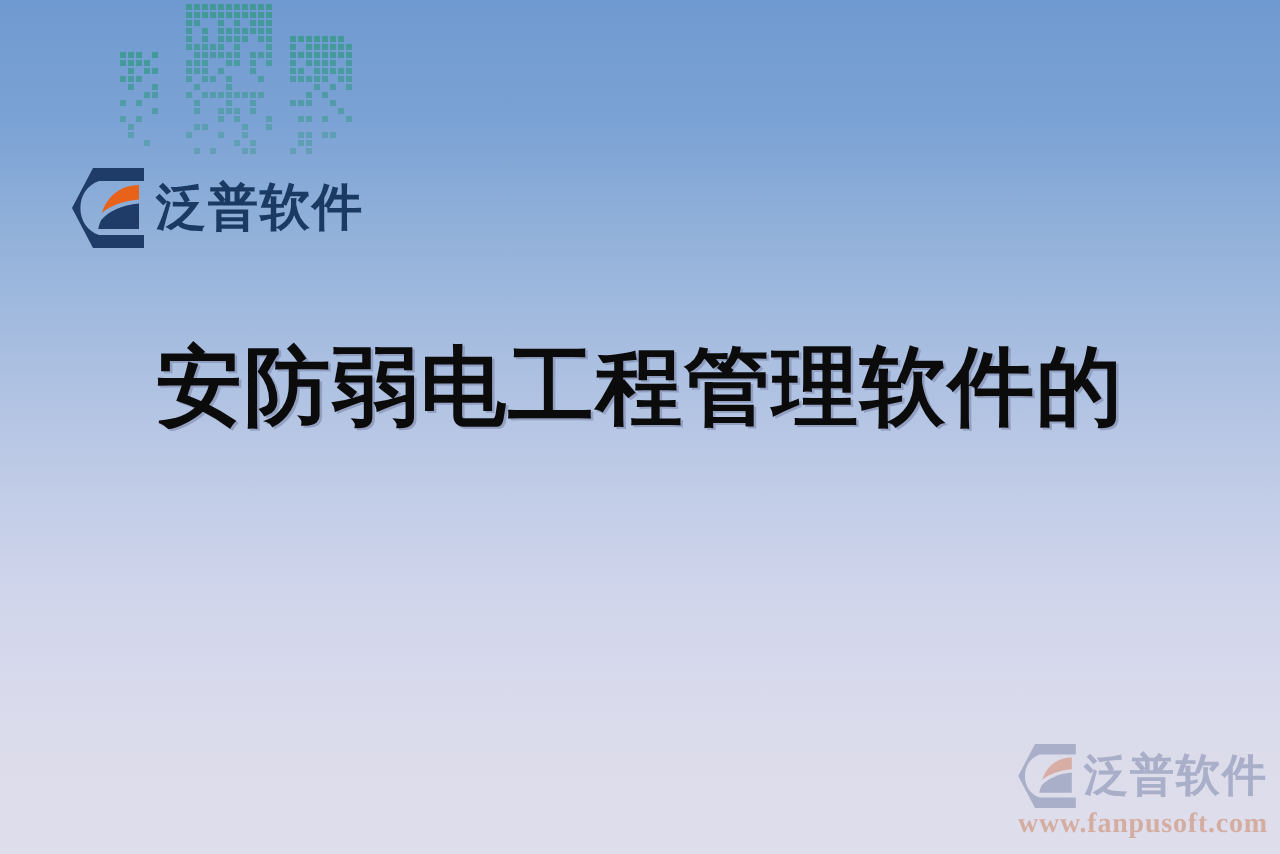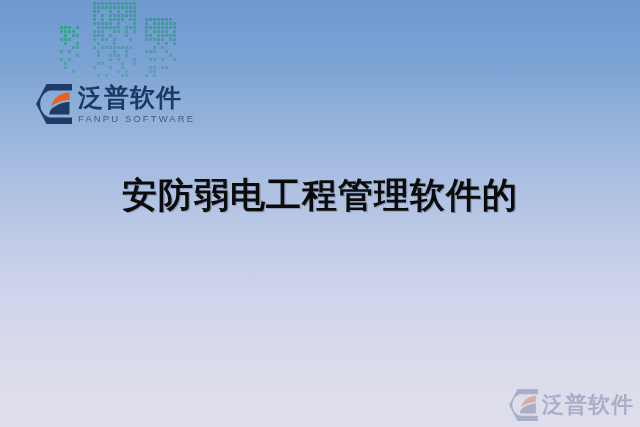--- a/index.html
+++ b/index.html
@@ -76,21 +76,21 @@
   }
 
   
   #headline {
     position: absolute;
     left: 0;
     top: 168px;
     width: 640px;
     text-align: center;
     color: #0b0b0b;
-    font-size: 35px;
+    font-size: 43px;
     font-weight: bold;
     line-height: 53px;
     letter-spacing: 1px;
     text-shadow: 1.2px 1.2px 0 rgba(120,130,165,0.55);
   }
   #headline .line {
     display: block;
     white-space: nowrap;
   }
 
@@ -349,21 +349,20 @@
                C4.2 26.4 7.6 31.4 13.5 33.5 L36 33.5 L36 40 L10.5 40
                L0 20 Z" fill="#1f3b68"></path>
       <path d="M33.5 8.5 C24.5 8.5 17.5 14.0 15.0 22.5
                C19.0 19.0 25.5 16.5 33.5 15.8 Z" fill="#e8621a"></path>
       <path d="M33.5 17.8 C25.0 18.6 18.5 21.6 14.6 26.0
                C13.9 27.4 13.4 28.9 13.1 30.5
                L33.5 30.5 Z" fill="#1f3b68"></path>
     </svg>
     <div id="logo-text">
       <div id="logo-cn">泛普软件</div>
-      <div id="logo-en">FANPU SOFTWARE</div>
     </div>
   </div>
 
   <div id="headline">
     <span class="line">安防弱电工程管理软件的</span>
   </div>
 
   <div id="watermark">
     <div id="wm-row">
       <svg id="wm-mark" viewBox="0 0 36 40">
@@ -371,15 +370,16 @@
                  C4.2 26.4 7.6 31.4 13.5 33.5 L36 33.5 L36 40 L10.5 40
                  L0 20 Z" fill="#8b93b5"></path>
         <path d="M33.5 8.5 C24.5 8.5 17.5 14.0 15.0 22.5
                  C19.0 19.0 25.5 16.5 33.5 15.8 Z" fill="#d6927a"></path>
         <path d="M33.5 17.8 C25.0 18.6 18.5 21.6 14.6 26.0
                  C13.9 27.4 13.4 28.9 13.1 30.5
                  L33.5 30.5 Z" fill="#8b93b5"></path>
       </svg>
       <div id="wm-cn">泛普软件</div>
     </div>
+    <div id="wm-url">www.fanpusoft.com</div>
   </div>
 
 </div>
 
 </body></html>

